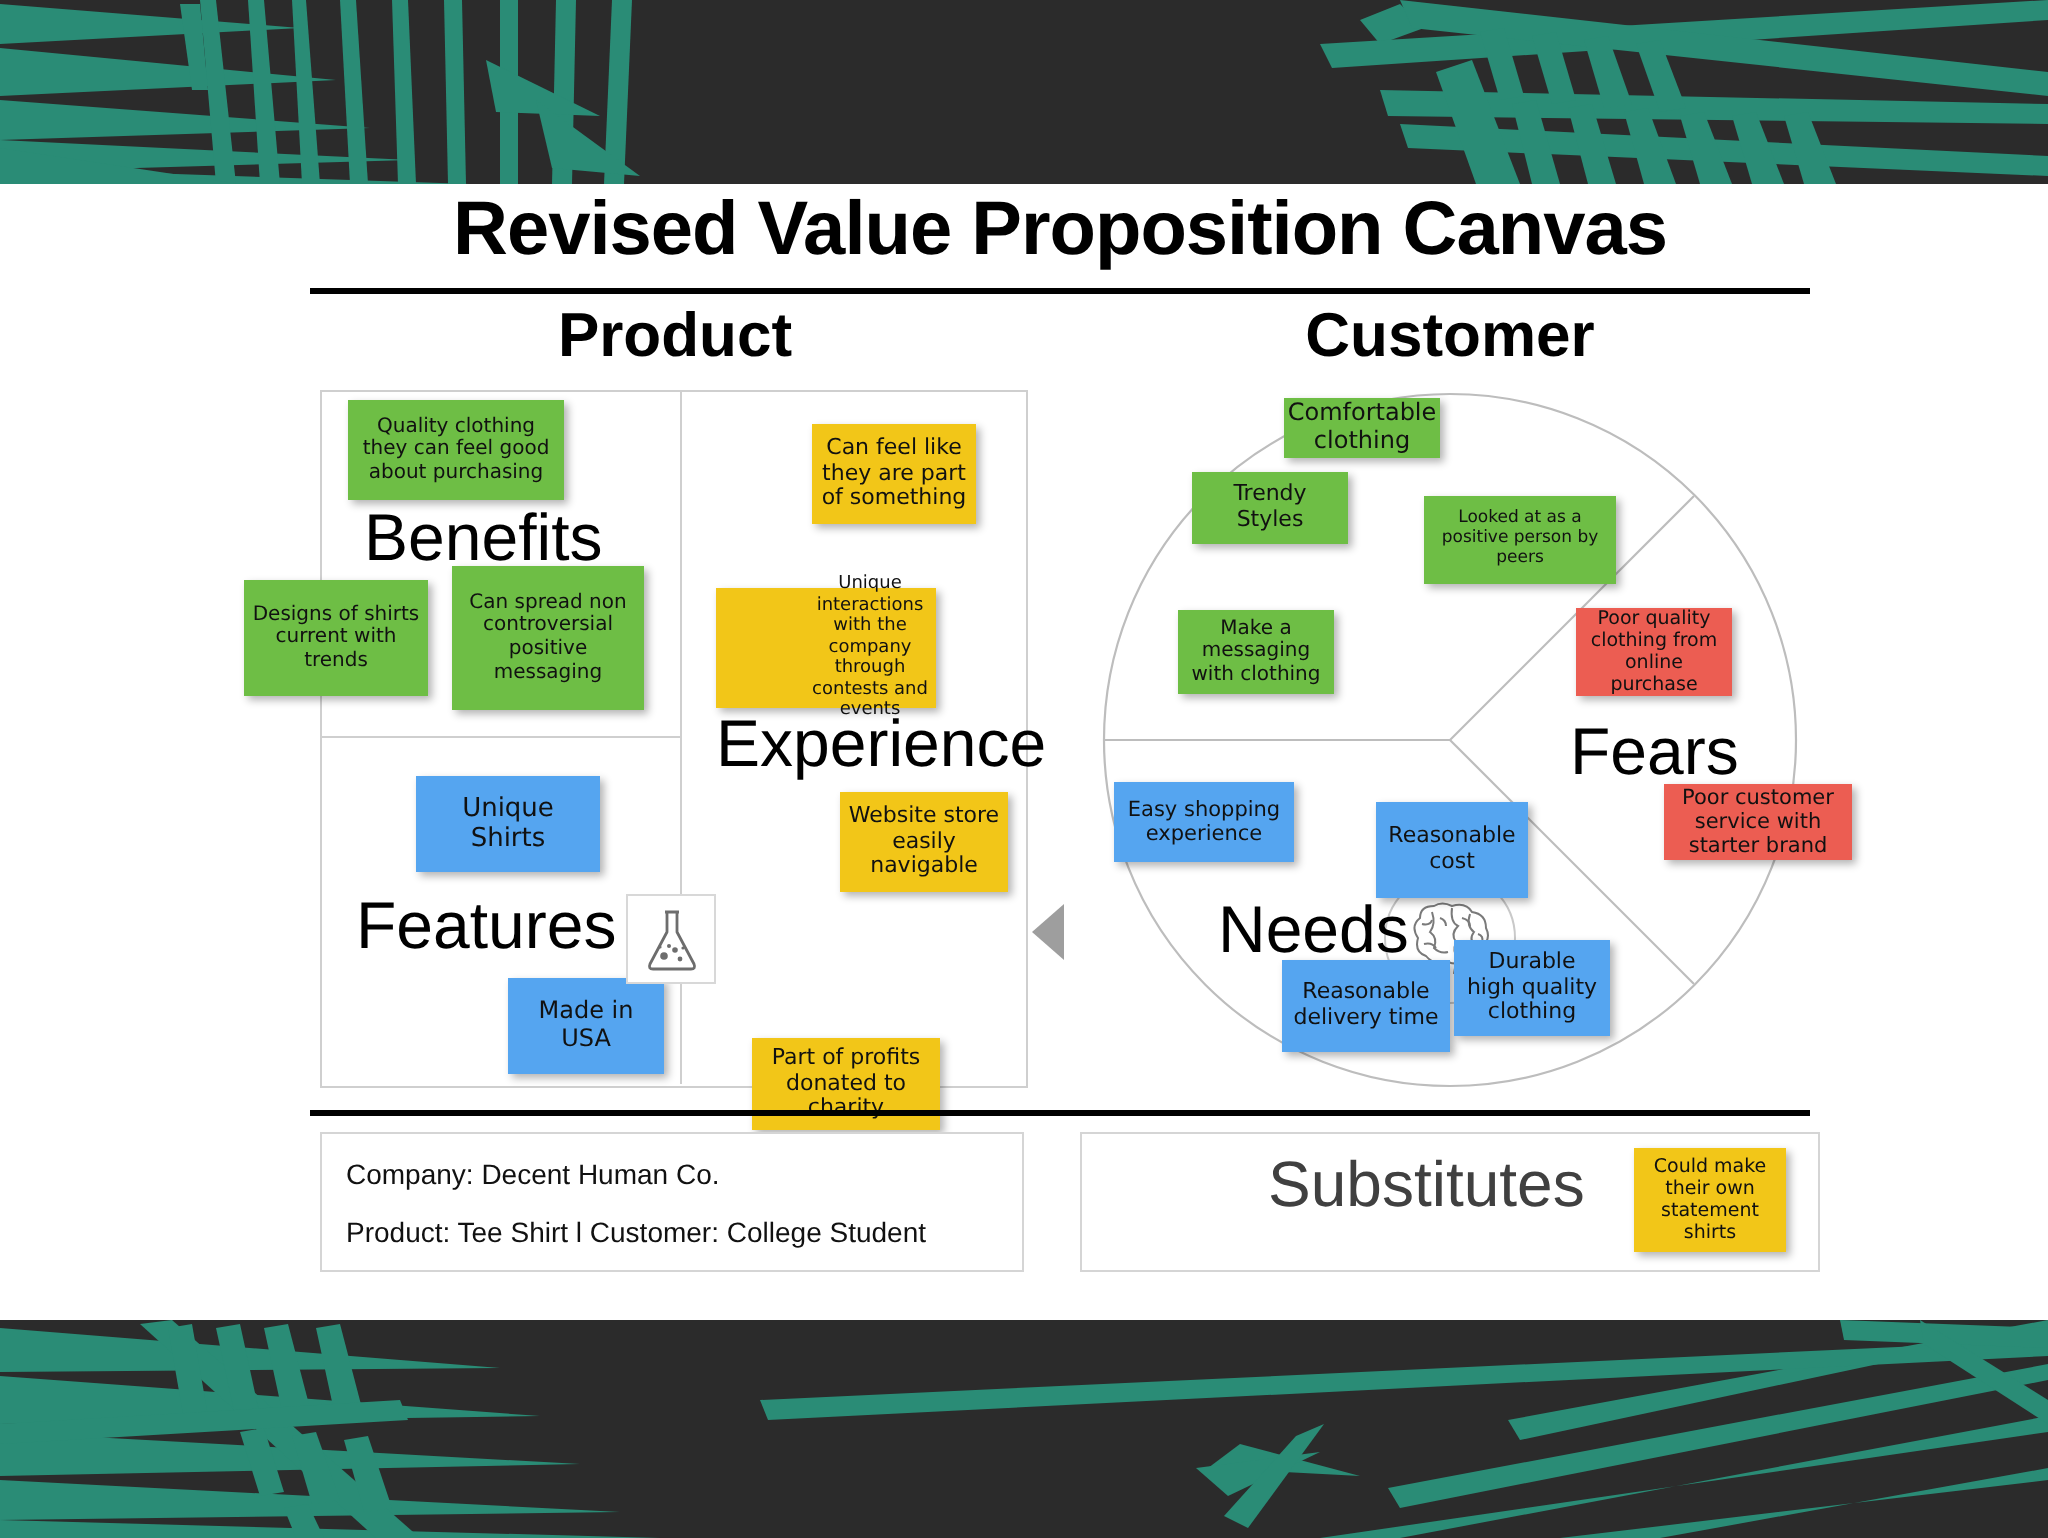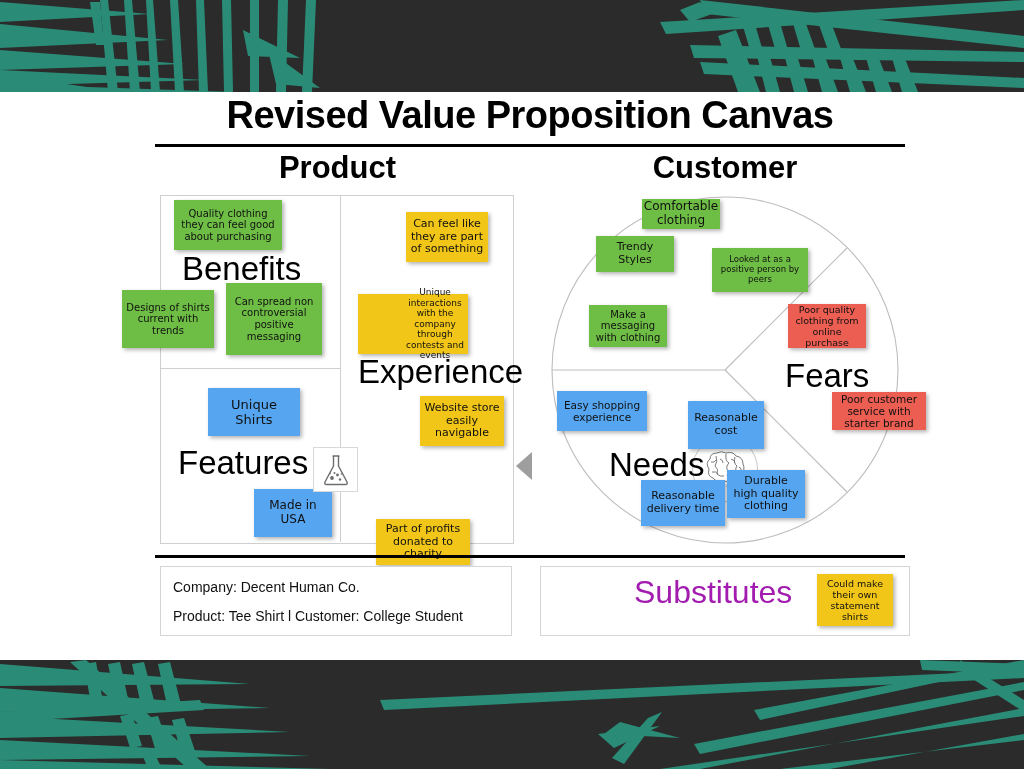--- a/index.html
+++ b/index.html
@@ -78,21 +78,21 @@
   }
   .exp-arrow{position:absolute;left:516px;top:360px;}
 
   
   .foot{
     position:absolute;border:1px solid #d5d5d5;background:#fff;box-sizing:border-box;
   }
   .foot.left{left:160px;top:474px;width:352px;height:70px;padding:12px 12px 0 12px;}
   .foot.right{left:540px;top:474px;width:370px;height:70px;}
   .foot .line{font-size:14px;color:#111;margin-bottom:13px;}
-  .subs-label{position:absolute;left:634px;top:482px;font-size:32px;color:#a21caf;}
+  .subs-label{position:absolute;left:634px;top:482px;font-size:32px;color:#404040;}
 </style>
 </head>
 <body>
 
 <div class="band top">
   <svg width="1024" height="92" viewBox="0 0 1024 92">
     <g fill="#2a8c76">
 
       <polygon points="0,2 150,14 0,22"></polygon>
       <polygon points="0,24 168,40 0,48"></polygon>

